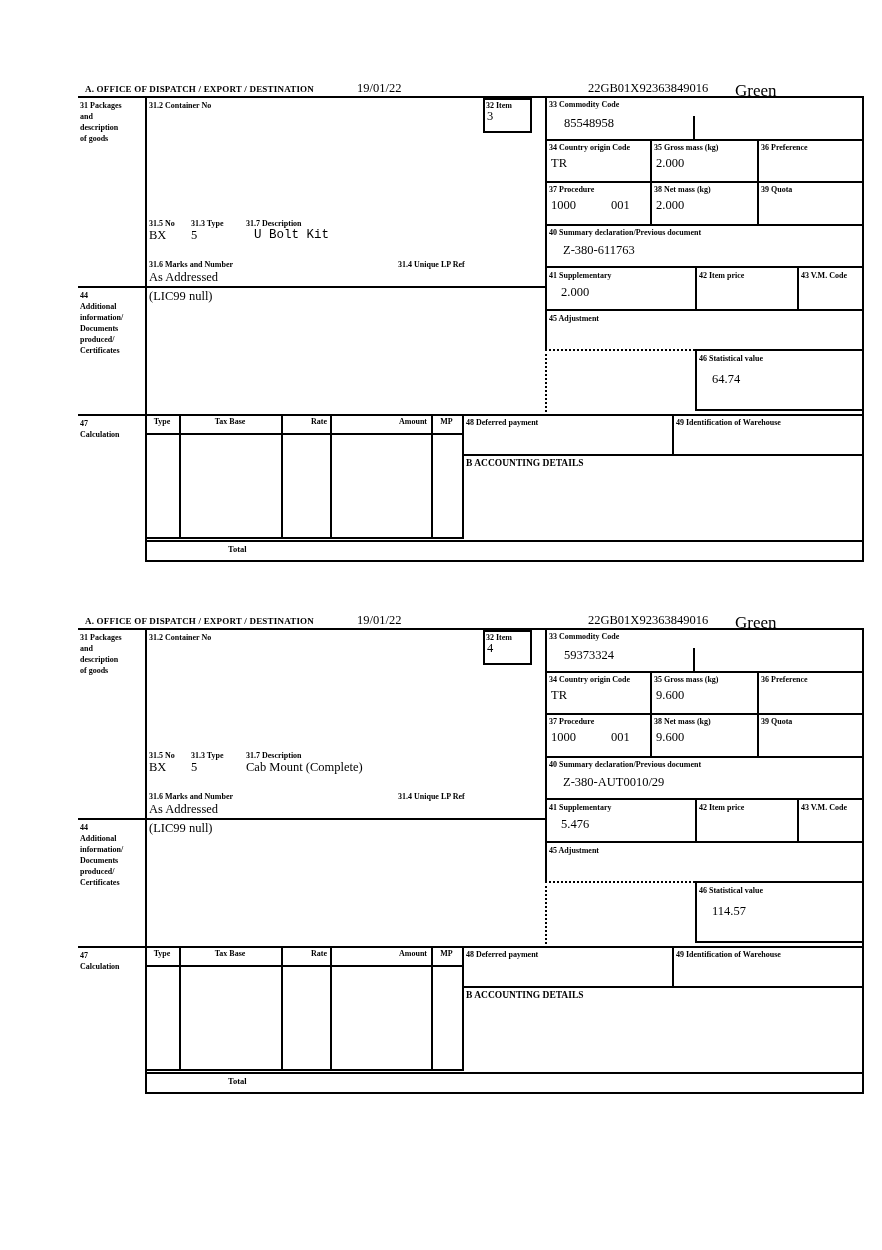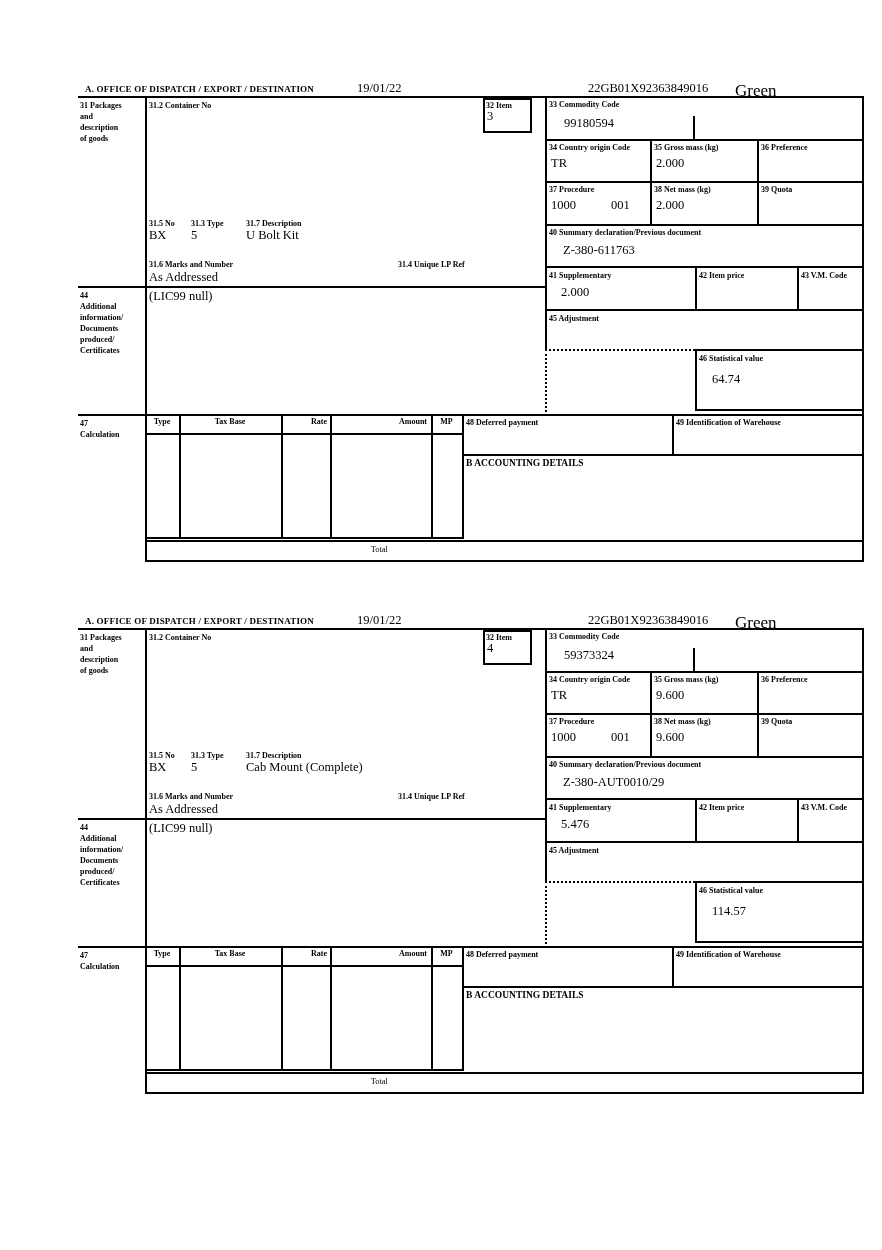--- a/index.html
+++ b/index.html
@@ -13,21 +13,21 @@
   .hdr-status{position:absolute;left:657px;top:0;font-size:17px;white-space:nowrap;}
   .fbox{position:absolute;left:0;top:15px;width:790px;height:467px;}
   .ln{position:absolute;background:#000;}
   .dot-h{position:absolute;border-top:2px dotted #000;height:0;}
   .dot-v{position:absolute;border-left:2px dotted #000;width:0;}
   .rect{position:absolute;border:2px solid #000;background:transparent;}
   .lbl{position:absolute;font-size:8px;font-weight:700;line-height:11px;white-space:pre-line;}
   .val{position:absolute;font-size:12.5px;line-height:14px;white-space:nowrap;}
   .th{position:absolute;font-size:8px;font-weight:700;top:321px;}
   .acct{position:absolute;font-size:9.5px;font-weight:700;}
-  .total-lbl{position:absolute;left:150px;top:448px;width:160px;text-align:right;font-size:8.5px;font-weight:400;}
+  .total-lbl{position:absolute;left:150px;top:448px;width:160px;text-align:left;font-size:8.5px;font-weight:700;}
 </style>
 </head>
 <body>
 
 <div class="sheet">
 
   <section class="form-sec" style="top:81px;">
     <div class="hdr">
       <span class="hdr-office">A.  OFFICE OF DISPATCH / EXPORT / DESTINATION</span>
       <span class="hdr-date">19/01/22</span>
@@ -105,29 +105,29 @@
       <span class="th" style="left:101px;width:102px;text-align:center;">Tax Base</span>
       <span class="th" style="left:203px;width:46px;text-align:right;">Rate</span>
       <span class="th" style="left:252px;width:97px;text-align:right;">Amount</span>
       <span class="th" style="left:353px;width:31px;text-align:center;">MP</span>
       <span class="lbl" style="left:388px;top:321px;">48 Deferred payment</span>
       <span class="lbl" style="left:598px;top:321px;">49 Identification of Warehouse</span>
       <span class="acct" style="left:388px;top:362px;">B ACCOUNTING DETAILS</span>
       <span class="total-lbl">Total</span>
 
       <span class="val" style="left:409px;top:13px;">3</span>
-      <span class="val" style="left:486px;top:20px;">99180594</span>
+      <span class="val" style="left:486px;top:20px;">85548958</span>
       <span class="val" style="left:473px;top:60px;">TR</span>
       <span class="val" style="left:578px;top:60px;">2.000</span>
       <span class="val" style="left:473px;top:102px;">1000</span>
       <span class="val" style="left:533px;top:102px;">001</span>
       <span class="val" style="left:578px;top:102px;">2.000</span>
       <span class="val" style="left:71px;top:132px;">BX</span>
       <span class="val" style="left:113px;top:132px;">5</span>
-      <span class="val" style="left:168px;top:132px;">U Bolt Kit</span>
+      <span class="val" style="left:176px;top:132px;font-family:Liberation Mono, monospace;">U Bolt Kit</span>
       <span class="val" style="left:71px;top:174px;">As Addressed</span>
       <span class="val" style="left:485px;top:147px;">Z-380-611763</span>
       <span class="val" style="left:483px;top:189px;">2.000</span>
       <span class="val" style="left:71px;top:193px;">(LIC99 null)</span>
       <span class="val" style="left:634px;top:276px;">64.74</span>
     </div>
   </section>
 
   <section class="form-sec" style="top:613px;">
     <div class="hdr">

